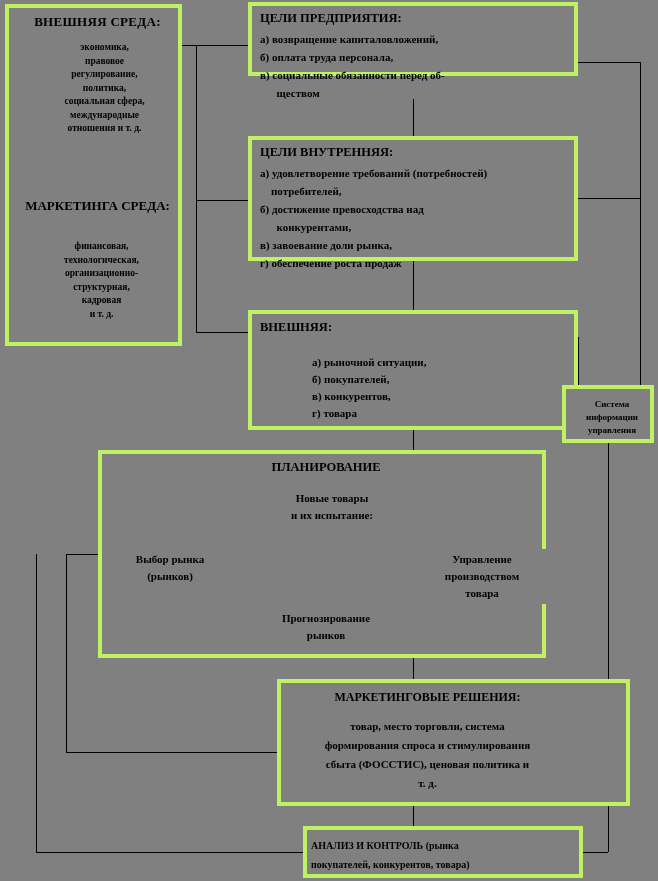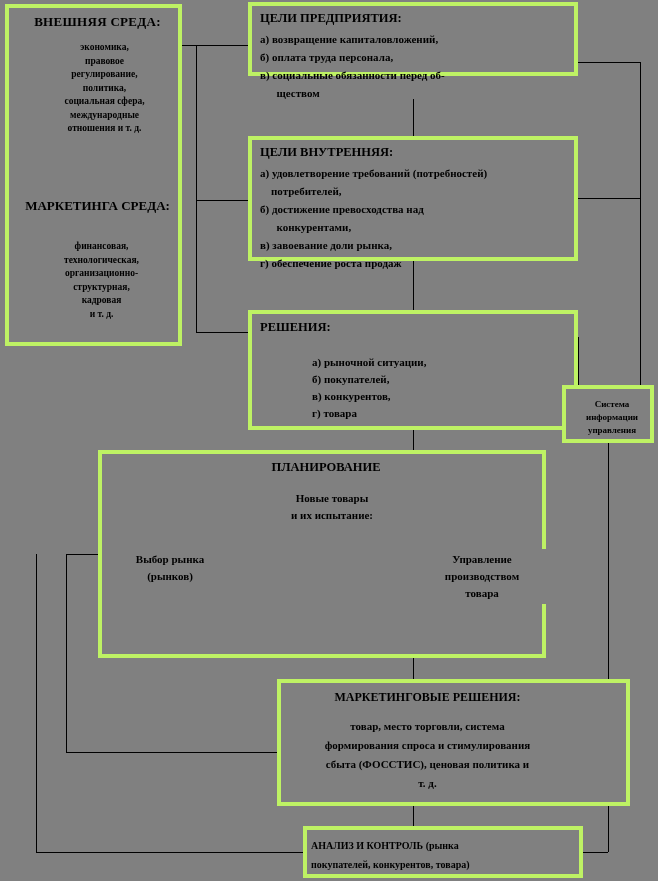--- a/index.html
+++ b/index.html
@@ -128,34 +128,35 @@
     <div class="t">ЦЕЛИ ПРЕДПРИЯТИЯ:</div>
     <div class="l">а) возвращение капиталовложений,<br>б) оплата труда персонала,<br>в) социальные  обязанности перед об-<br>&nbsp;&nbsp;&nbsp;&nbsp;&nbsp;&nbsp;ществом</div>
   </div>
 
   <div class="box" id="mgoals">
     <div class="t">ЦЕЛИ ВНУТРЕННЯЯ:</div>
     <div class="l">а) удовлетворение требований (потребностей)<br>&nbsp;&nbsp;&nbsp;&nbsp;потребителей,<br>б) достижение превосходства над<br>&nbsp;&nbsp;&nbsp;&nbsp;&nbsp;&nbsp;конкурентами,<br>в) завоевание доли рынка,<br>г) обеспечение роста продаж</div>
   </div>
 
   <div class="box" id="analysis">
-    <div class="t">РЕШЕНИЯ:</div>
+    <div class="t">ВНЕШНЯЯ:</div>
     <div class="l">а) рыночной  ситуации,<br>б) покупателей,<br>в) конкурентов,<br>г) товара</div>
   </div>
 
   <div class="box" id="infosys">
     <div class="t">Система<br>информации<br>управления</div>
   </div>
 
   <div class="box" id="planning">
     <div class="t">ПЛАНИРОВАНИЕ</div>
   </div>
   <div style="position:absolute;left:106px;top:549px;width:120px;text-align:center;font-size:11px;font-weight:bold;line-height:17px;background:#808080;padding:2px 4px;">Выбор рынка<br>(рынков)</div>
   <div style="position:absolute;left:248px;top:490px;width:160px;text-align:center;font-size:11px;font-weight:bold;line-height:17px;background:#808080;padding:0 4px;">Новые товары<br>и их испытание:</div>
   <div style="position:absolute;left:418px;top:549px;width:120px;text-align:center;font-size:11px;font-weight:bold;line-height:17px;background:#808080;padding:2px 4px;">Управление<br>производством<br>товара</div>
+  <div style="position:absolute;left:242px;top:608px;width:160px;text-align:center;font-size:11px;font-weight:bold;line-height:17px;background:#808080;padding:2px 4px;">Прогнозирование<br>рынков</div>
 
   <div class="box" id="mdec">
     <div class="t">МАРКЕТИНГОВЫЕ РЕШЕНИЯ:</div>
     <div class="b">товар, место торговли, система<br>формирования  спроса и стимулирования<br>сбыта (ФОССТИС), ценовая политика и<br>т. д.</div>
   </div>
 
   <div class="box" id="actrl">
     <div class="t">АНАЛИЗ И КОНТРОЛЬ (рынка<br>покупателей, конкурентов, товара)</div>
   </div>
 

